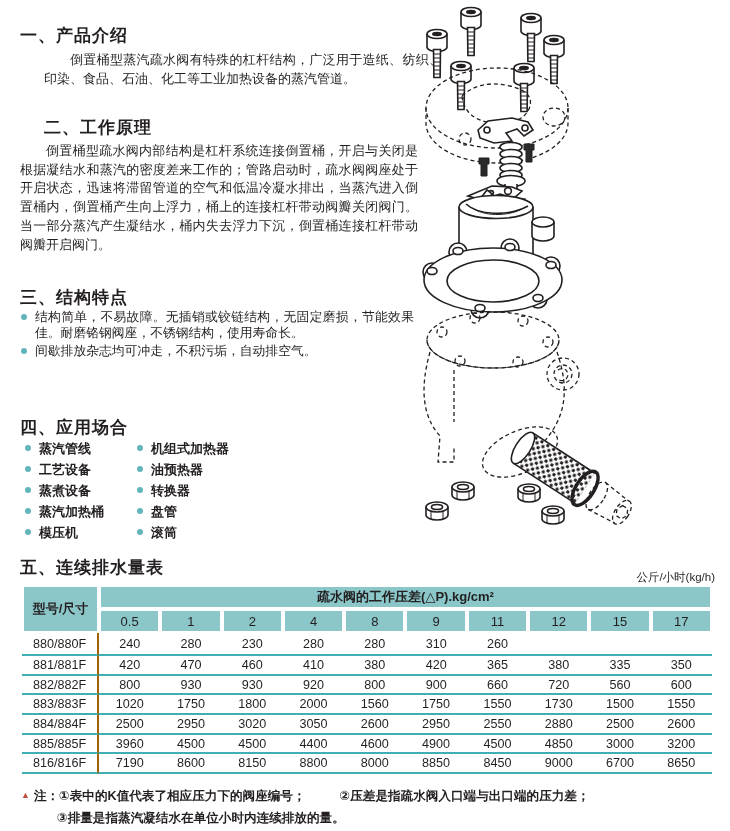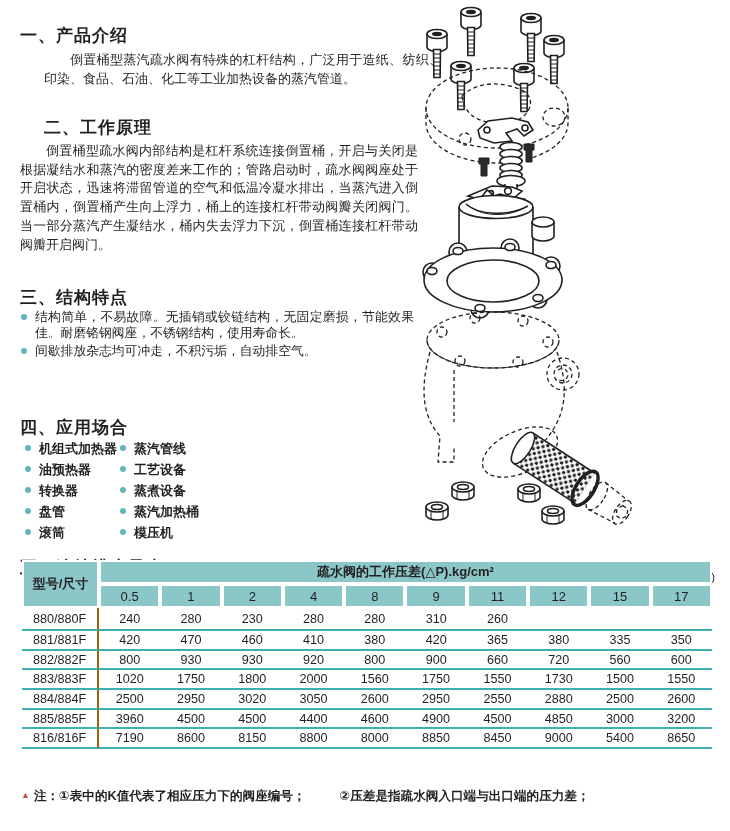--- a/index.html
+++ b/index.html
@@ -75,33 +75,33 @@
 <p class="body-text abs" style="left:20px; top:142px;">倒置桶型疏水阀内部结构是杠杆系统连接倒置桶，开启与关闭是根据凝结水和蒸汽的密度差来工作的；管路启动时，疏水阀阀座处于开启状态，迅速将滞留管道的空气和低温冷凝水排出，当蒸汽进入倒置桶内，倒置桶产生向上浮力，桶上的连接杠杆带动阀瓣关闭阀门。当一部分蒸汽产生凝结水，桶内失去浮力下沉，倒置桶连接杠杆带动阀瓣开启阀门。</p>
 
 <h2 class="sec-heading abs" style="left:20px; top:286px;">三、结构特点</h2>
 <ul class="bullet-list abs" style="left:18px; top:309px;">
     <li>结构简单，不易故障。无插销或铰链结构，无固定磨损，节能效果佳。耐磨铬钢阀座，不锈钢结构，使用寿命长。</li>
     <li>间歇排放杂志均可冲走，不积污垢，自动排空气。</li>
   </ul>
 
 <h2 class="sec-heading abs" style="left:20px; top:416px;">四、应用场合</h2>
 <div class="apps-wrap abs" style="left:22px; top:438px;">
+  <ul class="apps-col first">
+      <li>蒸汽管线</li>
+      <li>工艺设备</li>
+      <li>蒸煮设备</li>
+      <li>蒸汽加热桶</li>
+      <li>模压机</li>
+    </ul>
   <ul class="apps-col">
       <li>机组式加热器</li>
       <li>油预热器</li>
       <li>转换器</li>
       <li>盘管</li>
       <li>滚筒</li>
-    </ul>
-  <ul class="apps-col first">
-      <li>蒸汽管线</li>
-      <li>工艺设备</li>
-      <li>蒸煮设备</li>
-      <li>蒸汽加热桶</li>
-      <li>模压机</li>
     </ul>
 </div>
 
 <svg class="abs" style="left:420px; top:0;" width="310" height="560" viewBox="0 0 310 560">
   <defs>
     <g id="bolt">
       <path class="ln" d="M -10,0 V 13 A 10,4.5 0 0 0 10,13 V 0" fill="#fff"></path>
       <ellipse class="ln" cx="0" cy="0" rx="10" ry="4.5" fill="#fff"></ellipse>
       <ellipse cx="0" cy="0" rx="5" ry="2.2" fill="#231f20"></ellipse>
       <path class="ln" d="M -3.5,15.5 h 7 l -0.4,28 h -6.2 z" fill="#fff"></path>
@@ -230,21 +230,21 @@
     <use href="#nut" transform="translate(43,487)"></use>
     <use href="#nut" transform="translate(17,507)"></use>
     <use href="#nut" transform="translate(109,489)"></use>
     <use href="#nut" transform="translate(133,511)"></use>
   </g>
 </svg>
 
 <h2 class="sec-heading abs" style="left:20px; top:556px;">五、连续排水量表</h2>
 <div class="unit-label abs" style="right:15px; top:570px;">公斤/小时(kg/h)</div>
 
-<table class="drain abs" style="left:22px; top:560px;">
+<table class="drain abs" style="left:22px; top:585px;">
   <colgroup>
     <col class="c-model">
     <col>
       <col>
       <col>
       <col>
       <col>
       <col>
       <col>
       <col>
@@ -351,23 +351,26 @@
       <tr>
         <th>816/816F</th>
         <td>7190</td>
         <td>8600</td>
         <td>8150</td>
         <td>8800</td>
         <td>8000</td>
         <td>8850</td>
         <td>8450</td>
         <td>9000</td>
-        <td>5400</td>
+        <td>6700</td>
         <td>8650</td>
       </tr>
     </tbody>
 </table>
 
 <div class="notes abs" style="left:21px; top:784px;">
   <div>
     <span class="note-marker">▲</span><span>注：</span><span>①表中的K值代表了相应压力下的阀座编号；</span><span class="note-gap">②压差是指疏水阀入口端与出口端的压力差；</span>
   </div>
+  <div class="note-line2">
+    <span>③排量是指蒸汽凝结水在单位小时内连续排放的量。</span>
+  </div>
 </div>
 
 </body></html>

